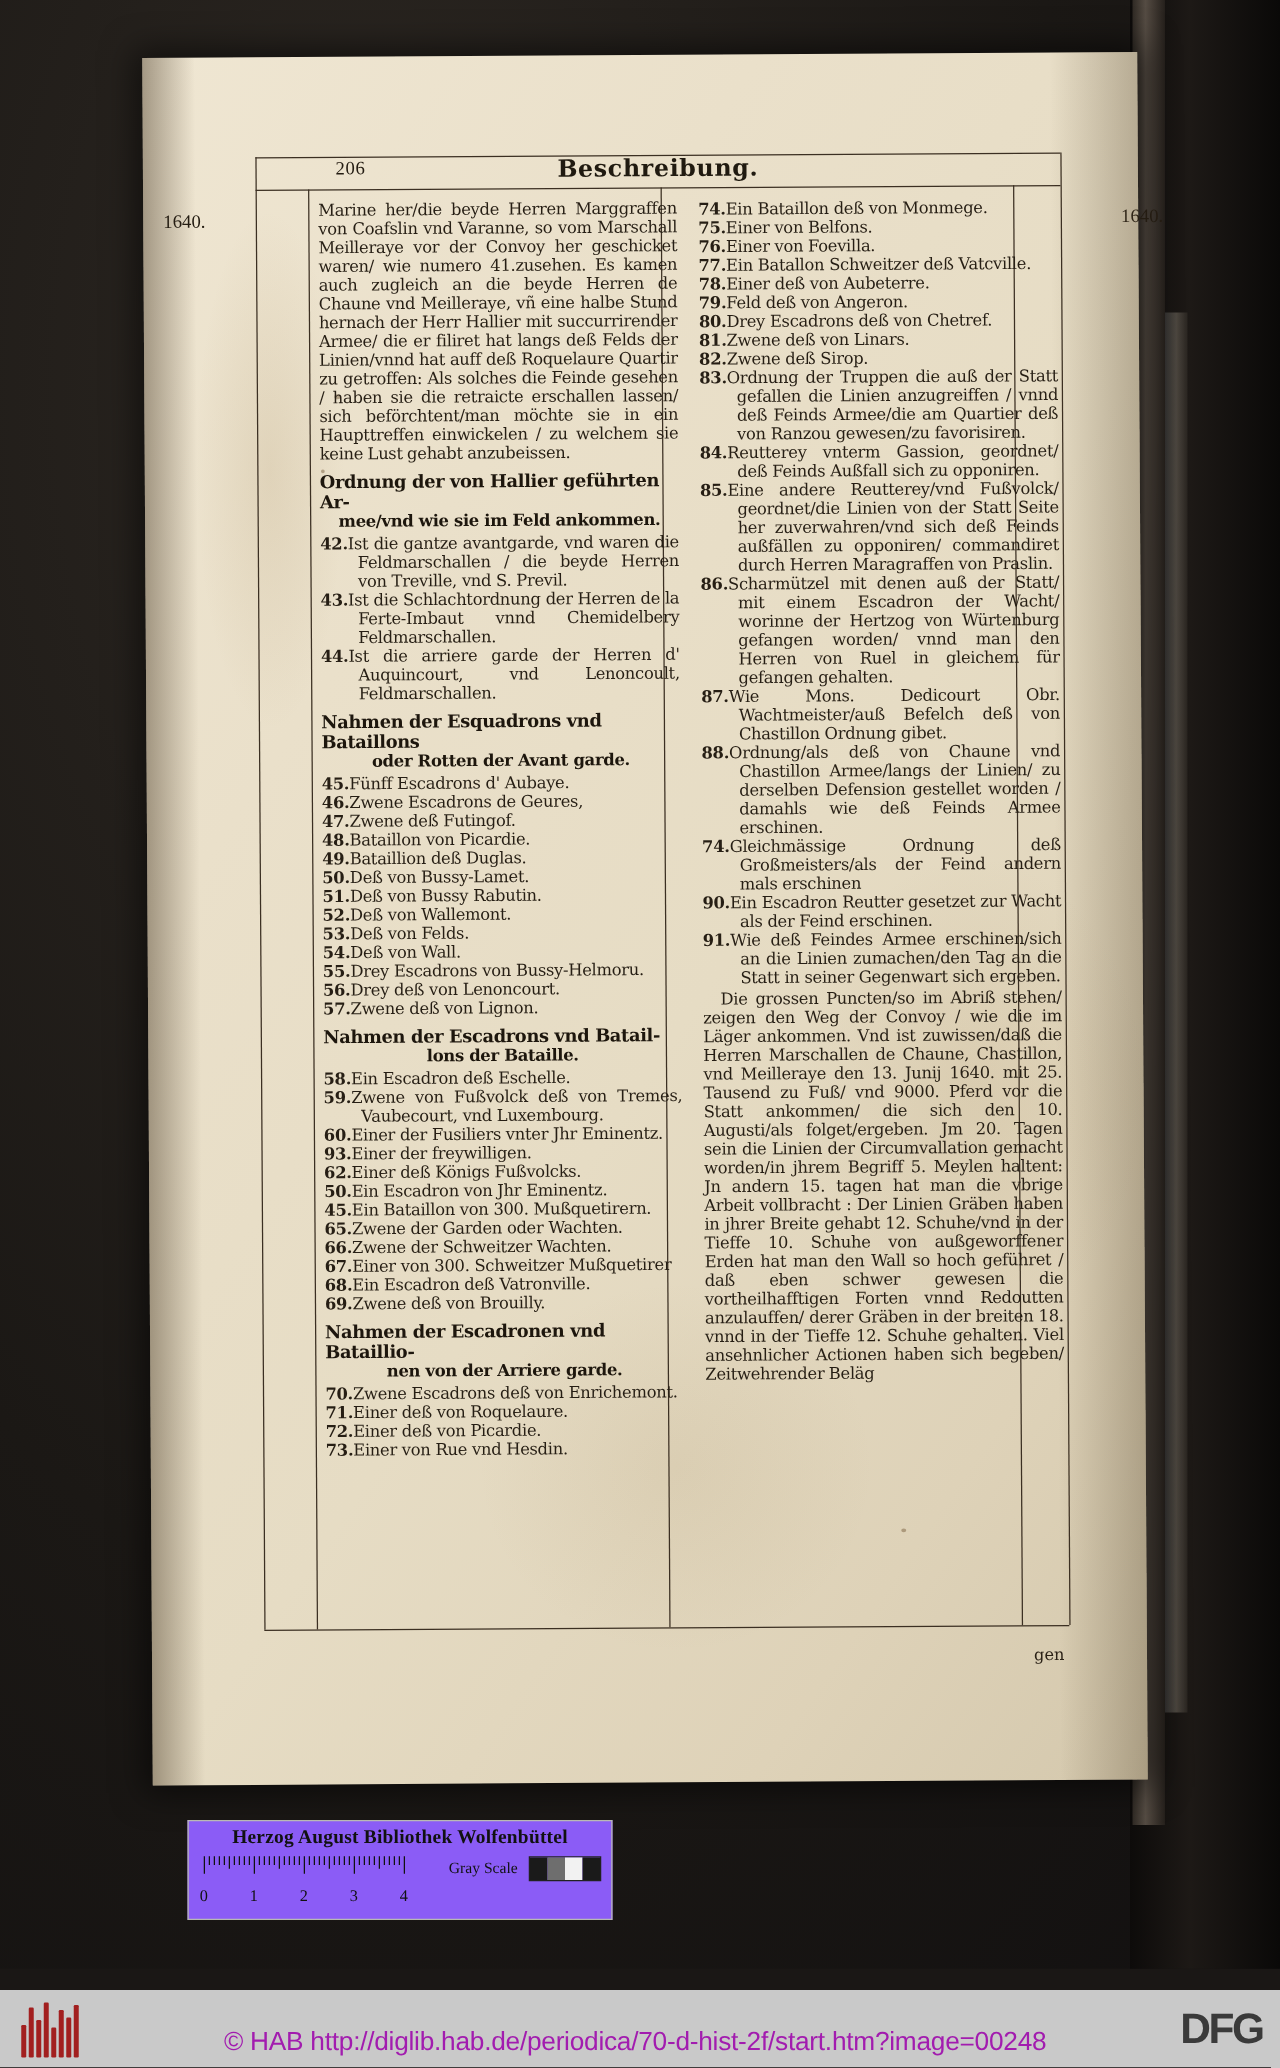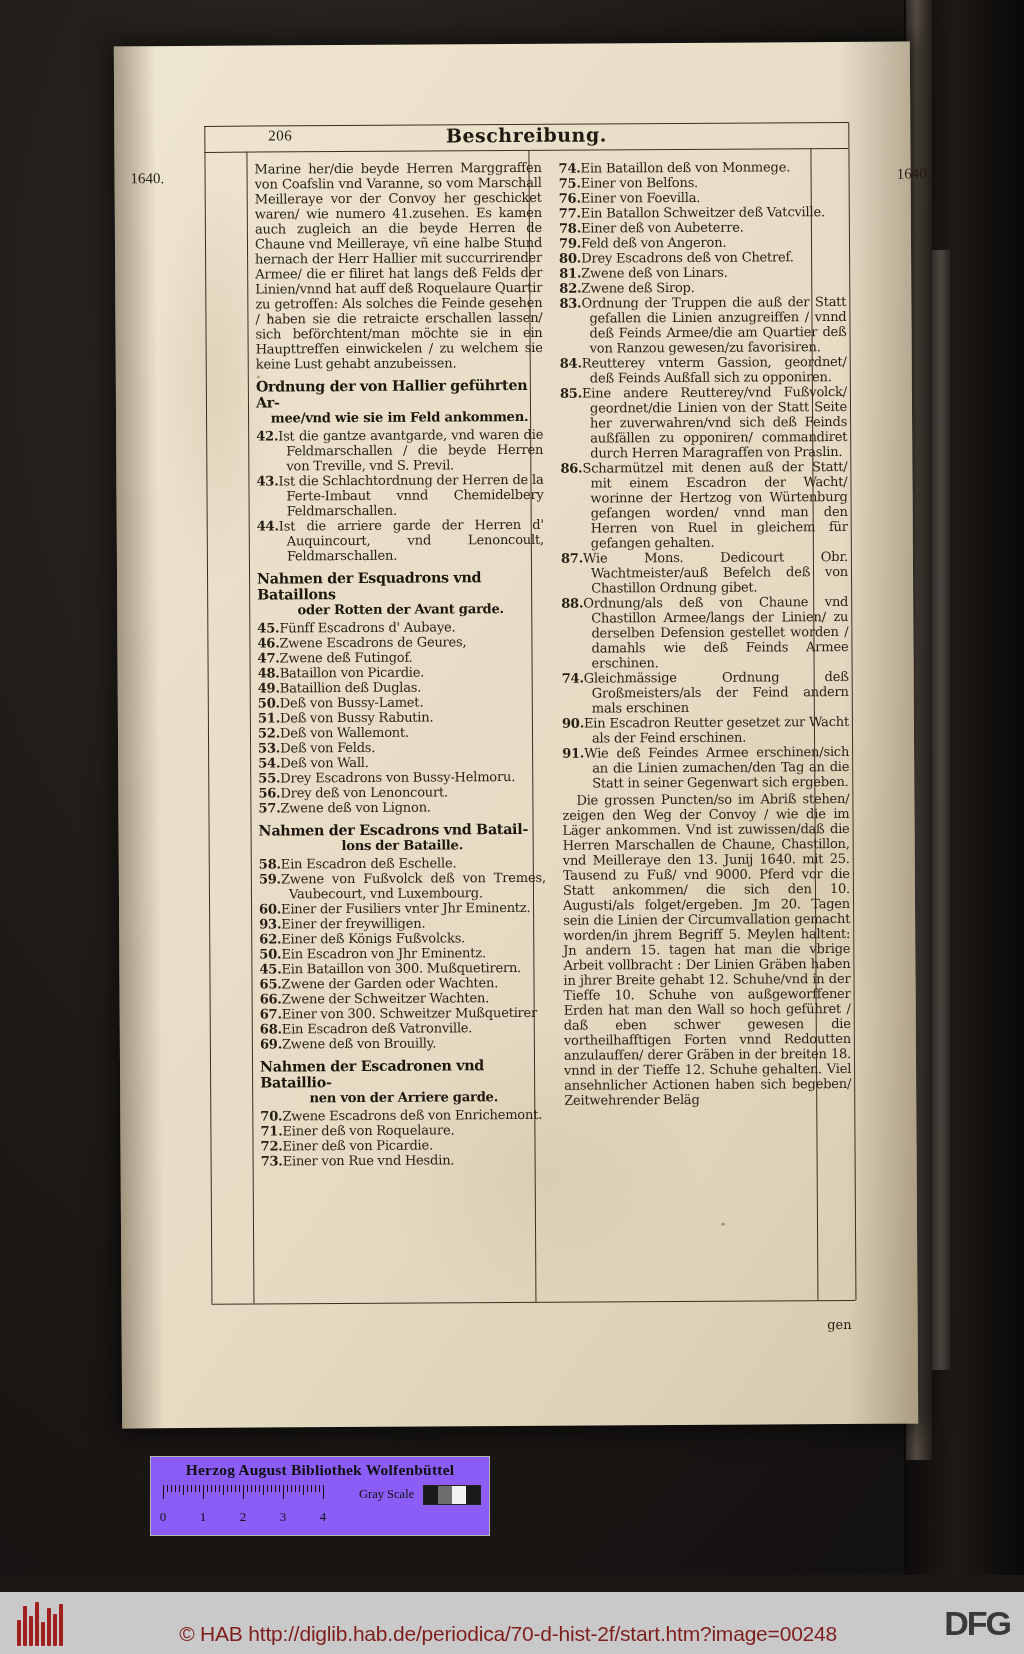--- a/index.html
+++ b/index.html
@@ -101,21 +101,21 @@
         border:1px solid #222;display:flex;}
   .gs-bar i{display:block;height:100%;}
 
   
   #footer{position:absolute;left:0;bottom:0;width:1024px;height:62px;
         background:#c9c9c9;display:flex;align-items:center;}
   .bars{width:64px;height:46px;margin-left:8px;display:flex;align-items:flex-end;
         justify-content:center;gap:2px;}
   .bars i{display:block;width:4px;background:#a21f1f;border-radius:1px;}
   .urltext{flex:1;text-align:center;font-family:"Liberation Sans",sans-serif;
-        font-size:21px;color:#7f1d1d;letter-spacing:-.2px;margin-top:21px;}
+        font-size:21px;color:#a21caf;letter-spacing:-.2px;margin-top:21px;}
   .dfg{margin-right:14px;font-family:"Liberation Sans",sans-serif;
         font-weight:bold;font-size:34px;color:#3a3a3a;letter-spacing:-2px;}
 </style>
 </head>
 <body>
 
 <div id="scan">
   <div class="dark-felt"></div>
   <div class="book-edge"></div>
   <div class="edge-sliver"></div>

